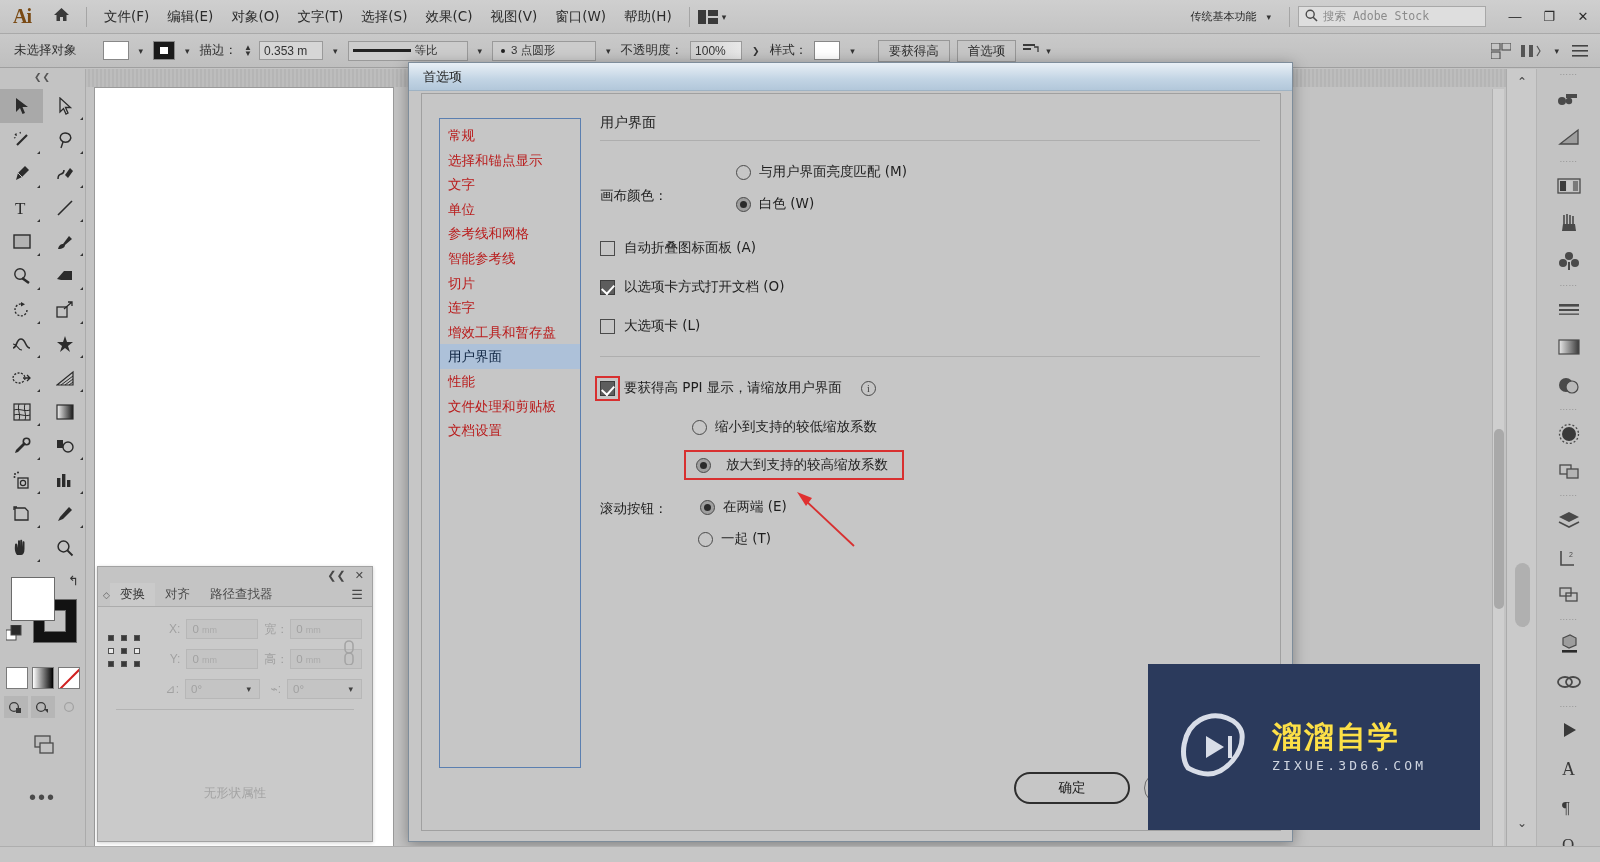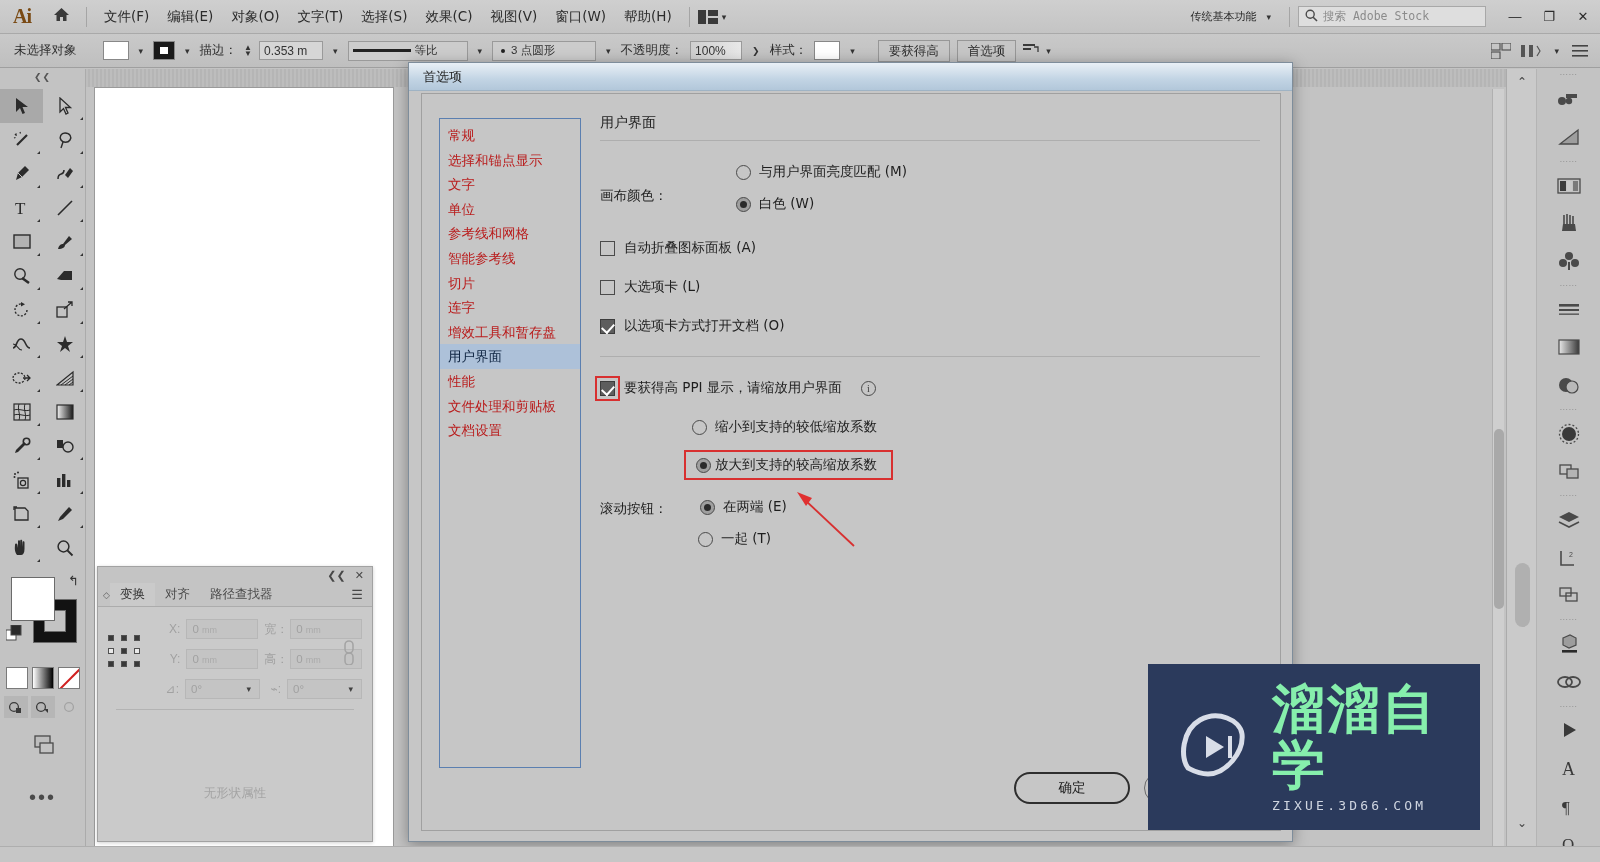--- a/index.html
+++ b/index.html
@@ -234,21 +234,21 @@
 
   .cb-line { display:flex; align-items:center; gap:9px; margin-bottom:21px; }
   .ckbox { width:15px; height:15px; border:1.6px solid #4a4a4a; background:#c6c6c6;
            position:relative; flex:none; }
   .ckbox.on { background:#5d5d5d; border-color:#3c3c3c; }
   .ckbox.on:after { content:""; position:absolute; left:3px; top:1px; width:6px; height:10px;
                     border:solid #ffffff; border-width:0 2px 2px 0; transform:rotate(42deg); }
 
   .hl-red { outline:2px solid #d83030; outline-offset:3px; }
   .hl-box-red { border:2px solid #d83030; padding: 4px 14px 4px 10px; display:inline-flex;
-                align-items:center; gap:4px; }
+                align-items:center; gap:15px; }
 
   .info-i { width:15px; height:15px; border-radius:50%; border:1.4px solid #4a4a4a;
             display:inline-flex; align-items:center; justify-content:center;
             font-size:10px; color:#3a3a3a; font-family:"Liberation Serif",serif; margin-left:10px; }
 
   .indent-1 { margin-left: 92px; }
 
   .dlg-buttons { position:absolute; right:22px; bottom:28px; display:flex; gap:14px; }
   .dbtn { width:116px; height:32px; border-radius:16px; border:2px solid #2e2e2e;
           background:#c6c6c6; font-size:13.5px; color:#1d1d1d;
@@ -259,21 +259,21 @@
   
   .annot { position:absolute; left:0; top:0; width:1600px; height:862px; pointer-events:none; }
 
   
   .wm {
     position:absolute; left:1148px; top:664px; width:332px; height:166px;
     background:#2b3a5c; display:flex; align-items:center; gap:20px; padding-left:26px;
   }
   .wm-logo { width:78px; height:78px; flex:none; }
   .wm-text { display:flex; flex-direction:column; }
-  .wm-cn { font-size:53px; color:#86efac; font-weight:bold; letter-spacing:2px;
+  .wm-cn { font-size:30px; color:#fde047; font-weight:bold; letter-spacing:2px;
            font-family:"DejaVu Sans",sans-serif; line-height:1.05; }
   .wm-en { font-size:13px; color:#cfd5e0; letter-spacing:3.2px; margin-top:5px;
            font-family:"DejaVu Sans Mono",monospace; }
 
   
   .status-strip { position:absolute; left:0; bottom:0; width:1600px; height:16px;
                   background:#c6c6c6; border-top:1px solid #aeaeae; }
 </style>
 </head>
 <body>
@@ -898,26 +898,26 @@
             </div>
           </div>
 
           <div style="height:12px"></div>
 
           <div class="cb-line">
             <span class="ckbox"></span>
             <span class="cklabel">自动折叠图标面板 (A)</span>
           </div>
           <div class="cb-line">
+            <span class="ckbox on"></span>
+            <span class="cklabel">以选项卡方式打开文档 (O)</span>
+          </div>
+          <div class="cb-line">
             <span class="ckbox"></span>
             <span class="cklabel">大选项卡 (L)</span>
-          </div>
-          <div class="cb-line">
-            <span class="ckbox on"></span>
-            <span class="cklabel">以选项卡方式打开文档 (O)</span>
           </div>
 
           <div class="hr2"></div>
 
           <div class="cb-line" style="">
             <span class="ckbox on hl-red"></span>
             <span class="cklabel">要获得高 PPI 显示，请缩放用户界面</span>
             <span class="info-i">i</span>
           </div>
 

